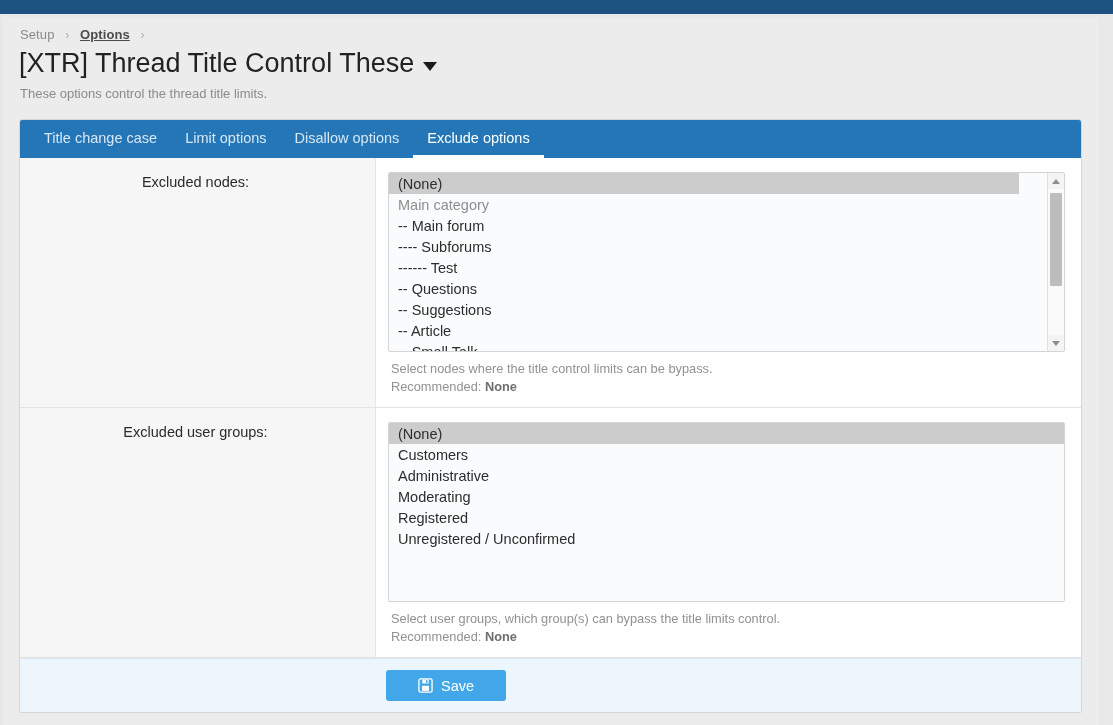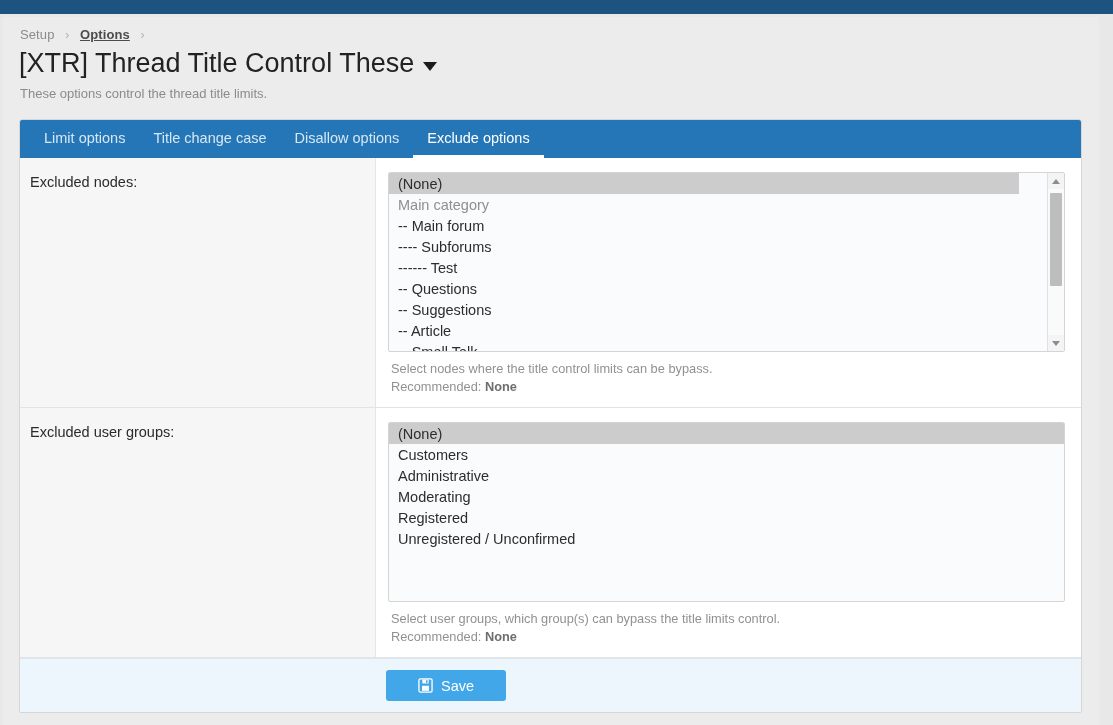--- a/index.html
+++ b/index.html
@@ -99,21 +99,21 @@
   .row {
     display: flex;
     border-bottom: 1px solid #e3e3e3;
     background: #fff;
   }
   .row-label {
     width: 356px;
     flex: 0 0 356px;
     background: #f6f6f6;
     border-right: 1px solid #e6e6e6;
-    text-align: left;
+    text-align: center;
     padding: 16px 14px 16px 10px;
     font-size: 14.5px;
     color: #2b2b2b;
   }
   .row-field {
     flex: 1 1 auto;
     padding: 14px 16px 12px 12px;
     background: #fff;
   }
   .listbox {
@@ -226,22 +226,22 @@
   <div class="page-title">
     <span>[XTR] Thread Title Control These</span>
     <span class="caret"></span>
   </div>
 
   <div class="page-desc">These options control the thread title limits.</div>
 
   <div class="card">
 
     <div class="tabbar">
+      <div class="tab">Title change case</div>
       <div class="tab">Limit options</div>
-      <div class="tab">Title change case</div>
       <div class="tab">Disallow options</div>
       <div class="tab active">Exclude options</div>
     </div>
 
     <div class="form-body">
 
       <div class="row">
         <div class="row-label">Excluded nodes:</div>
         <div class="row-field">
           <div class="listbox" style="height:180px;">

